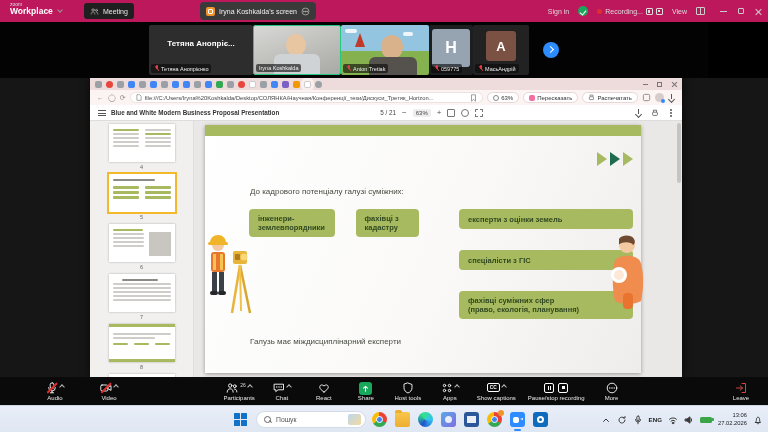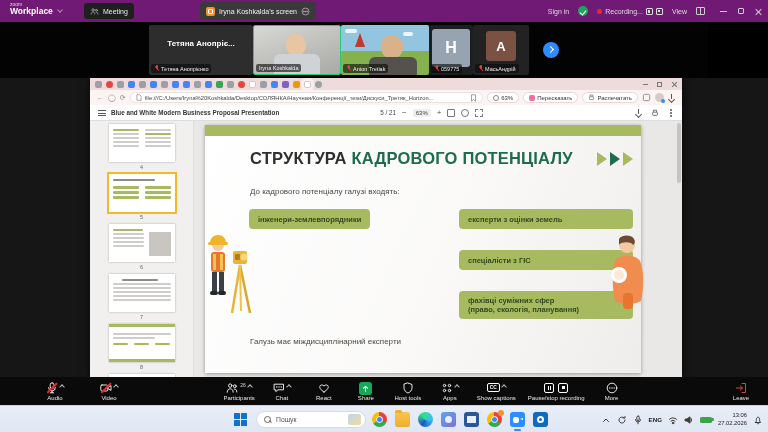--- a/index.html
+++ b/index.html
@@ -1,20 +1,20 @@
 <!DOCTYPE html>
 <html><head>
 <meta charset="utf-8">
 <style>
   * { box-sizing: border-box; margin: 0; padding: 0; }
   html,body { width:768px; height:432px; overflow:hidden; background:#000;
     font-family:"Liberation Sans", sans-serif; }
 
   
-  .titlebar { position:absolute; top:0; left:0; width:768px; height:22px; background:#701a75; z-index:30; }
+  .titlebar { position:absolute; top:0; left:0; width:768px; height:22px; background:#be185d; z-index:30; }
   .brand { position:absolute; left:10px; top:2px; color:#fff; cursor:default; }
   .brand .b1 { font-size:5px; line-height:5px; color:#ddd; }
   .brand .b2 { font-size:8.5px; font-weight:bold; line-height:9px; }
   .brand-chev { position:absolute; left:58px; top:8px; width:4px; height:4px; border-right:1px solid #999; border-bottom:1px solid #999; transform:rotate(45deg); }
   .meeting-tab { position:absolute; left:84px; top:3px; height:16px; display:flex; align-items:center; gap:4px; color:#e8e8e8; font-size:7px; padding:0 6px; border-radius:3px; background:#1f1f1f; }
   .share-pill { position:absolute; left:200px; top:2px; height:18px; background:#3a3a3a; border-radius:4px; display:flex; align-items:center; gap:4px; padding:0 6px; color:#f0f0f0; font-size:7px; }
   .share-pill .orange-sq { width:9px; height:9px; border-radius:2px; background:#f0932b; position:relative; }
   .share-pill .orange-sq::after { content:""; position:absolute; inset:2px; border:1px solid #fff; border-radius:1px; }
   .tb-right { position:absolute; right:6px; top:0; height:22px; display:flex; align-items:center; gap:9px; }
   .tb-right .txt { color:#ddd; font-size:7px; }
@@ -440,29 +440,29 @@
         </div>
         <div class="tnum">8</div>
         <div class="thumb" style="height:12px">
           
         </div>
       </div>
 
       <div class="stage">
         <div class="slide">
           <div class="slide-topbar"></div>
-          <div class="slide-title"><span>СТРУКТУРА</span><span class="grn"> КАДРОВОГО ПОТЕНЦІАЛУ</span></div>
           <div class="tri-row">
             <span class="tri"></span>
               <span class="tri dark"></span>
               <span class="tri"></span>
           </div>
-          <div class="slide-intro">До кадрового потенціалу галузі входять:</div>
+          <div class="slide-intro">До кадрового потенціалу галузі суміжних:</div>
           <div class="col-left">
             <div class="gbox">інженери-землевпорядники</div>
+            <div class="gbox">фахівці з кадастру</div>
           </div>
           <div class="col-right">
             <div class="gbox">експерти з оцінки земель</div>
             <div class="gbox">спеціалісти з ГІС</div>
             <div class="gbox">фахівці суміжних сфер
 (право, екологія, планування)</div>
           </div>
           <div class="slide-footer">Галузь має міждисциплінарний експерти</div>
 
           <svg class="surveyor" width="52" height="96" viewBox="0 0 52 96">

